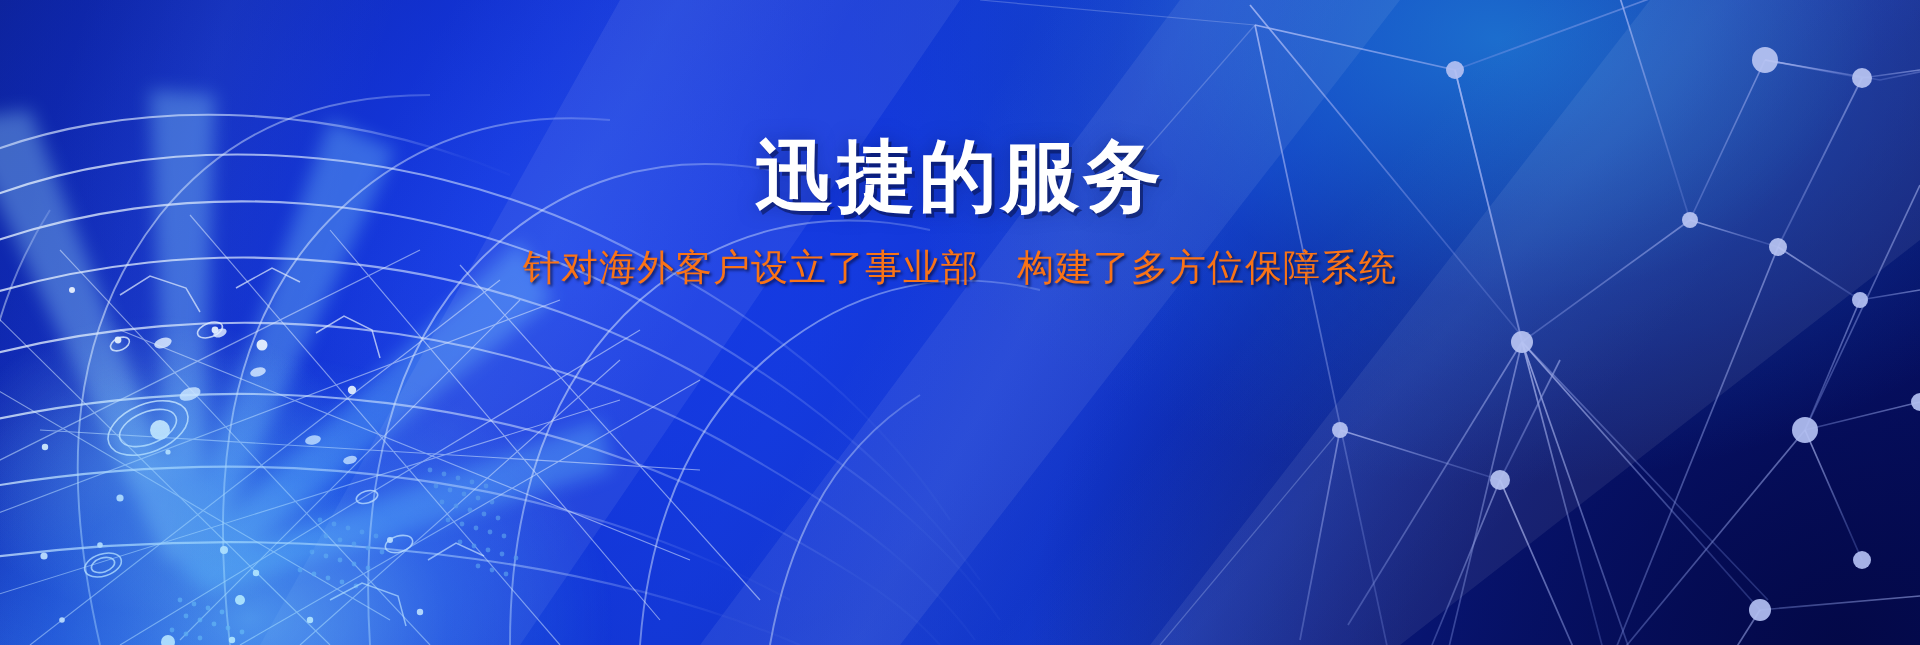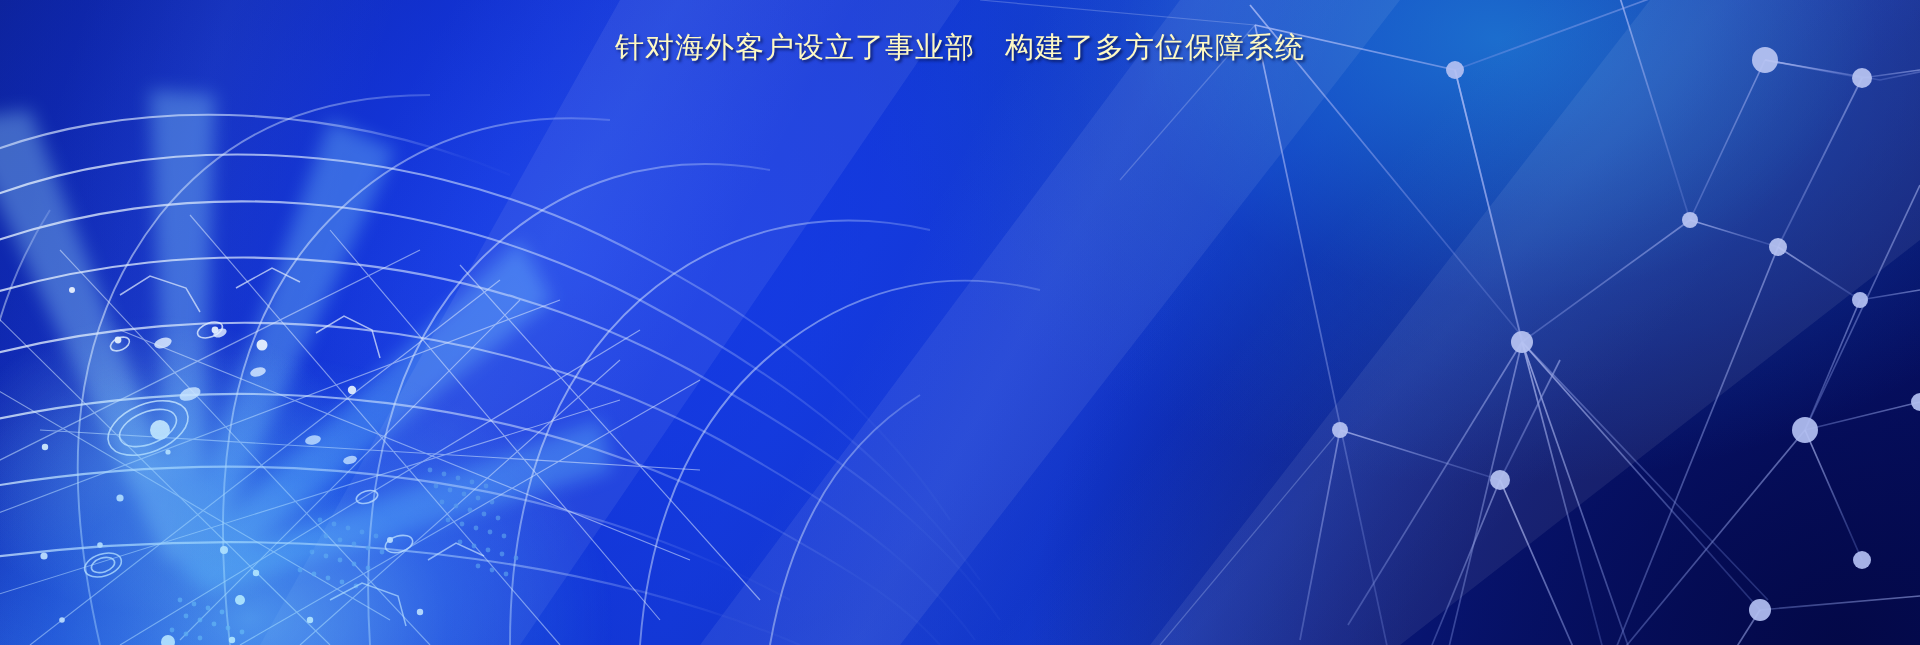--- a/index.html
+++ b/index.html
@@ -86,23 +86,23 @@
   .subtitle-text {
     font-size: 27px;
     font-weight: 400;
     color: #ffffff;
     letter-spacing: 1px;
     text-shadow: 2px 2px 2px rgba(6,14,60,0.7);
     white-space: nowrap;
   }
   .tagline {
     margin-top: 28px;
-    font-size: 29px;
+    font-size: 37px;
     font-weight: 400;
-    color: #fef9c3;
+    color: #f97316;
     letter-spacing: 1px;
     text-shadow: 2px 2px 3px rgba(6,14,60,0.75);
     white-space: nowrap;
   }
 </style>
 </head>
 <body>
 
 <div class="banner">
 
@@ -375,18 +375,19 @@
         <polygon points="620,0 960,0 520,645 260,645"></polygon>
         <polygon points="1180,0 1400,0 900,645 700,645"></polygon>
         <polygon points="1650,0 1920,0 1920,240 1400,645 1150,645"></polygon>
       </g>
     </g>
   </svg>
 
   <div class="bg-layer bg-globe-glow"></div>
 
   <div class="content">
+    <div class="title">迅捷的服务</div>
 
 
     <div class="tagline">针对海外客户设立了事业部　构建了多方位保障系统</div>
   </div>
 
 </div>
 
 </body></html>

